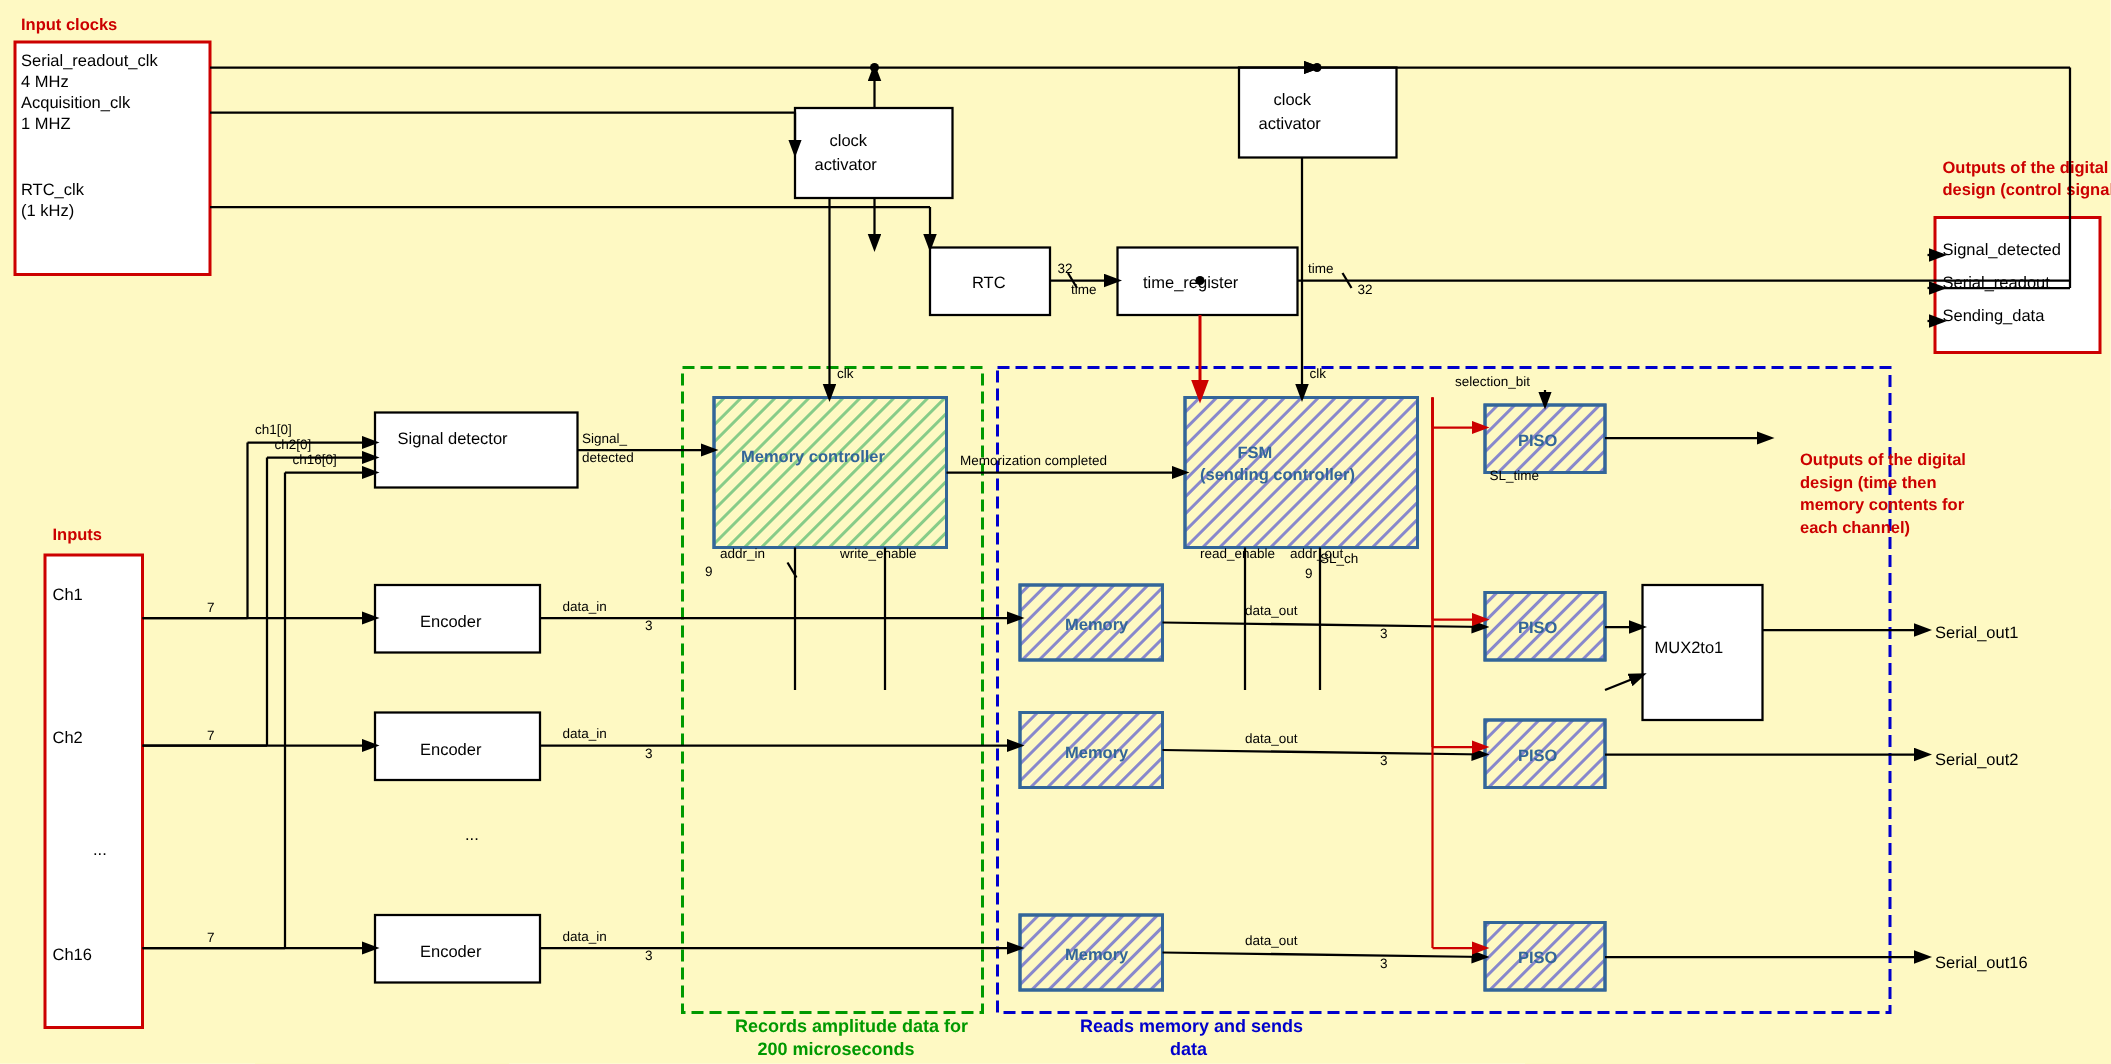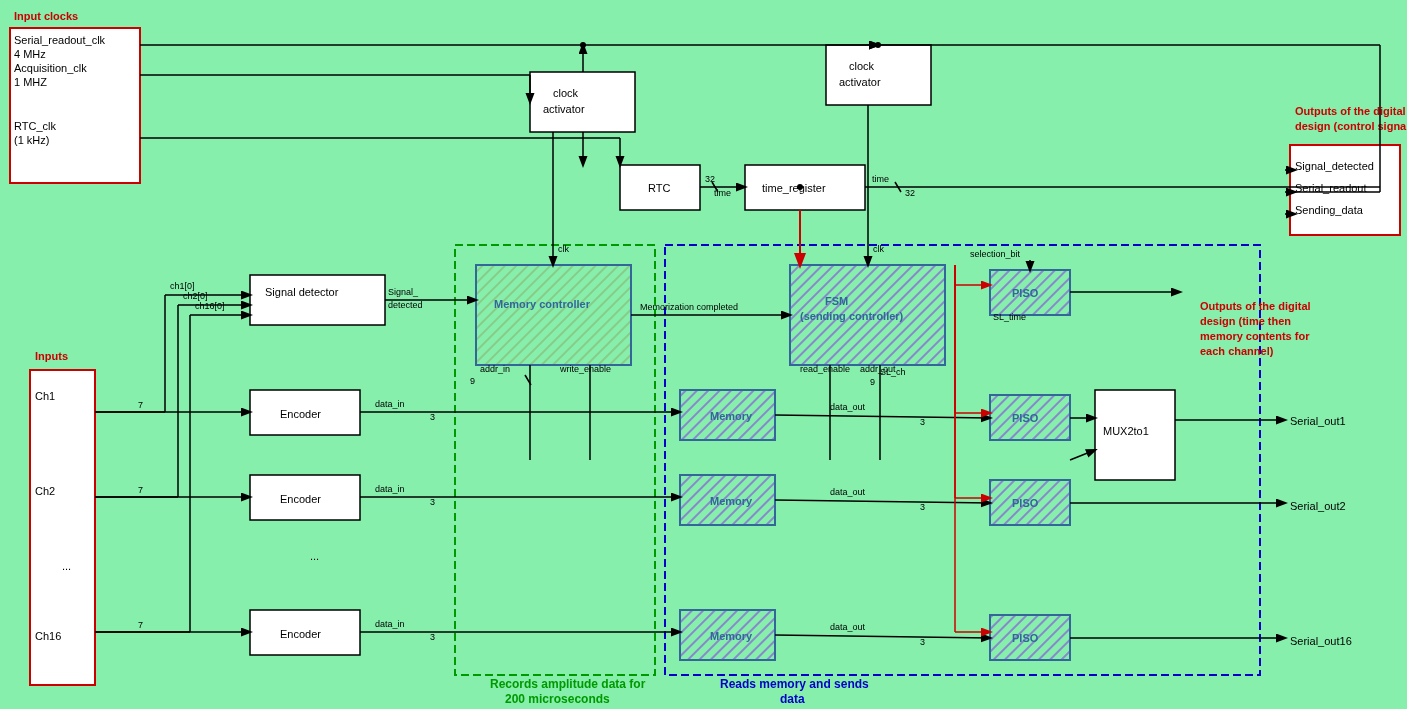--- a/index.html
+++ b/index.html
@@ -9,21 +9,21 @@
       font-size: 11px;
       width: 1407px;
       height: 709px;
       overflow: hidden;
       position: relative;
     }
     #diagram-container {
       position: relative;
       width: 1407px;
       height: 709px;
-      background: #86efac;
+      background: #fef9c3;
       padding-left: 24px;
     }
     svg#main-svg {
       position: absolute;
       top: 0; left: 0;
       width: 1407px;
       height: 709px;
     }
     .block-rect {
       fill: white;

